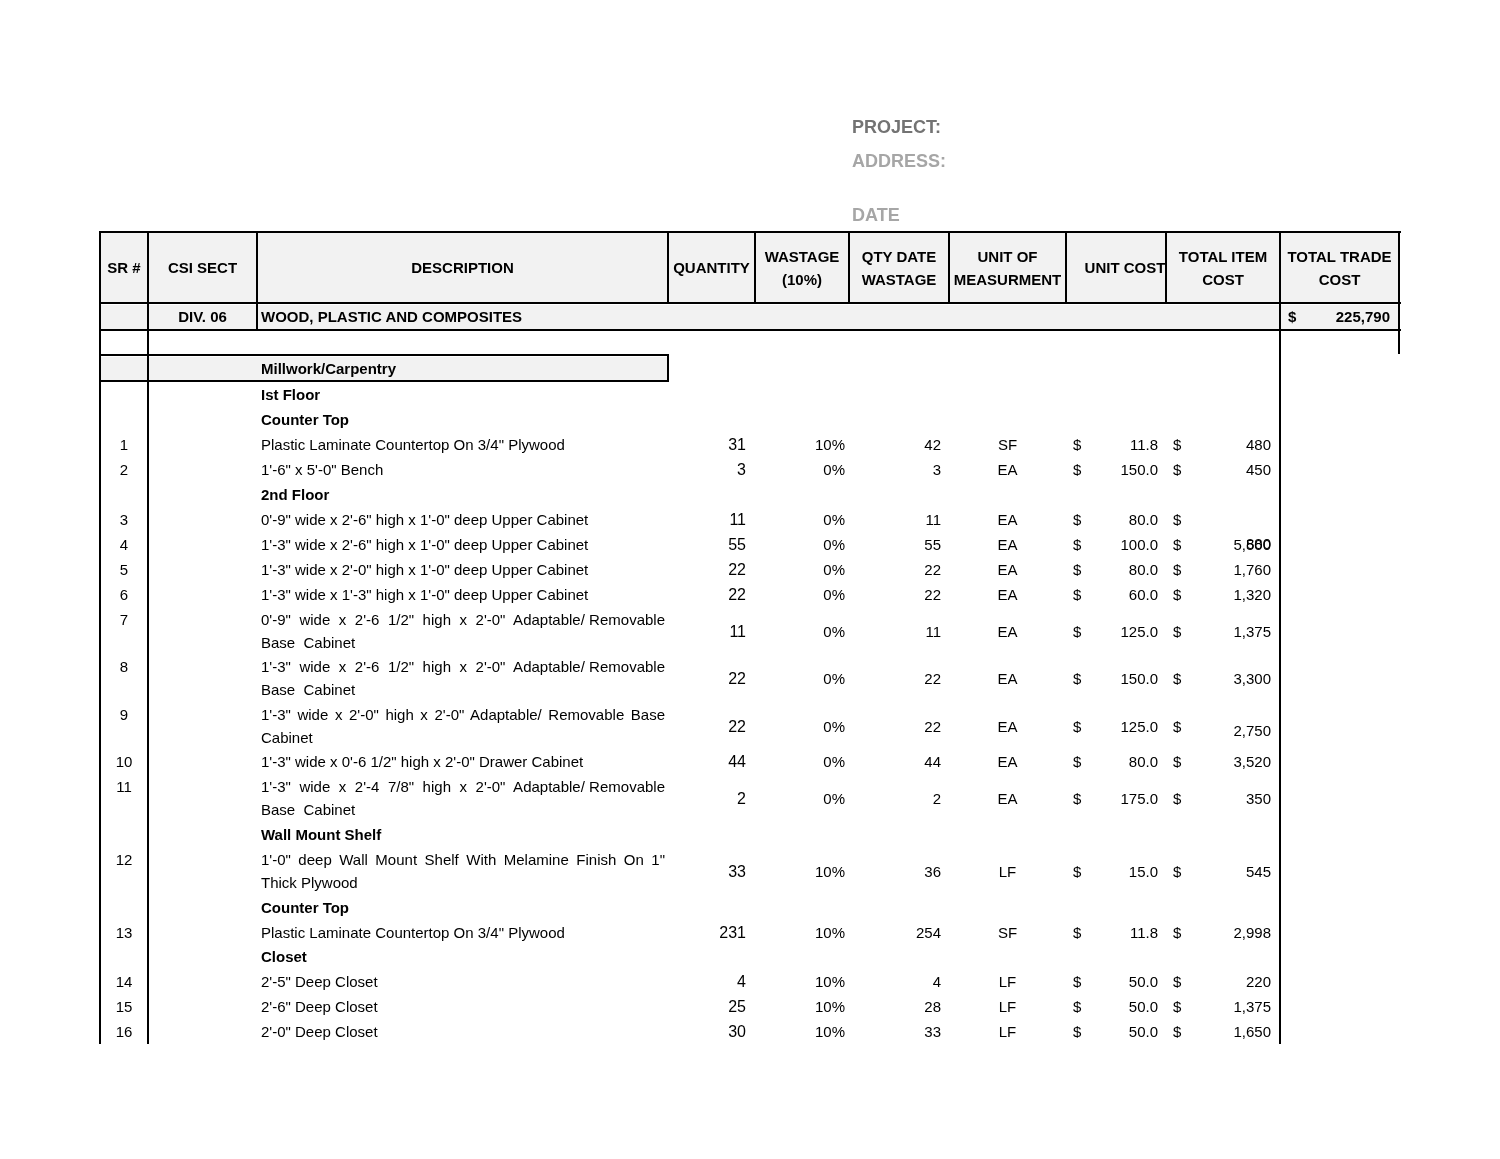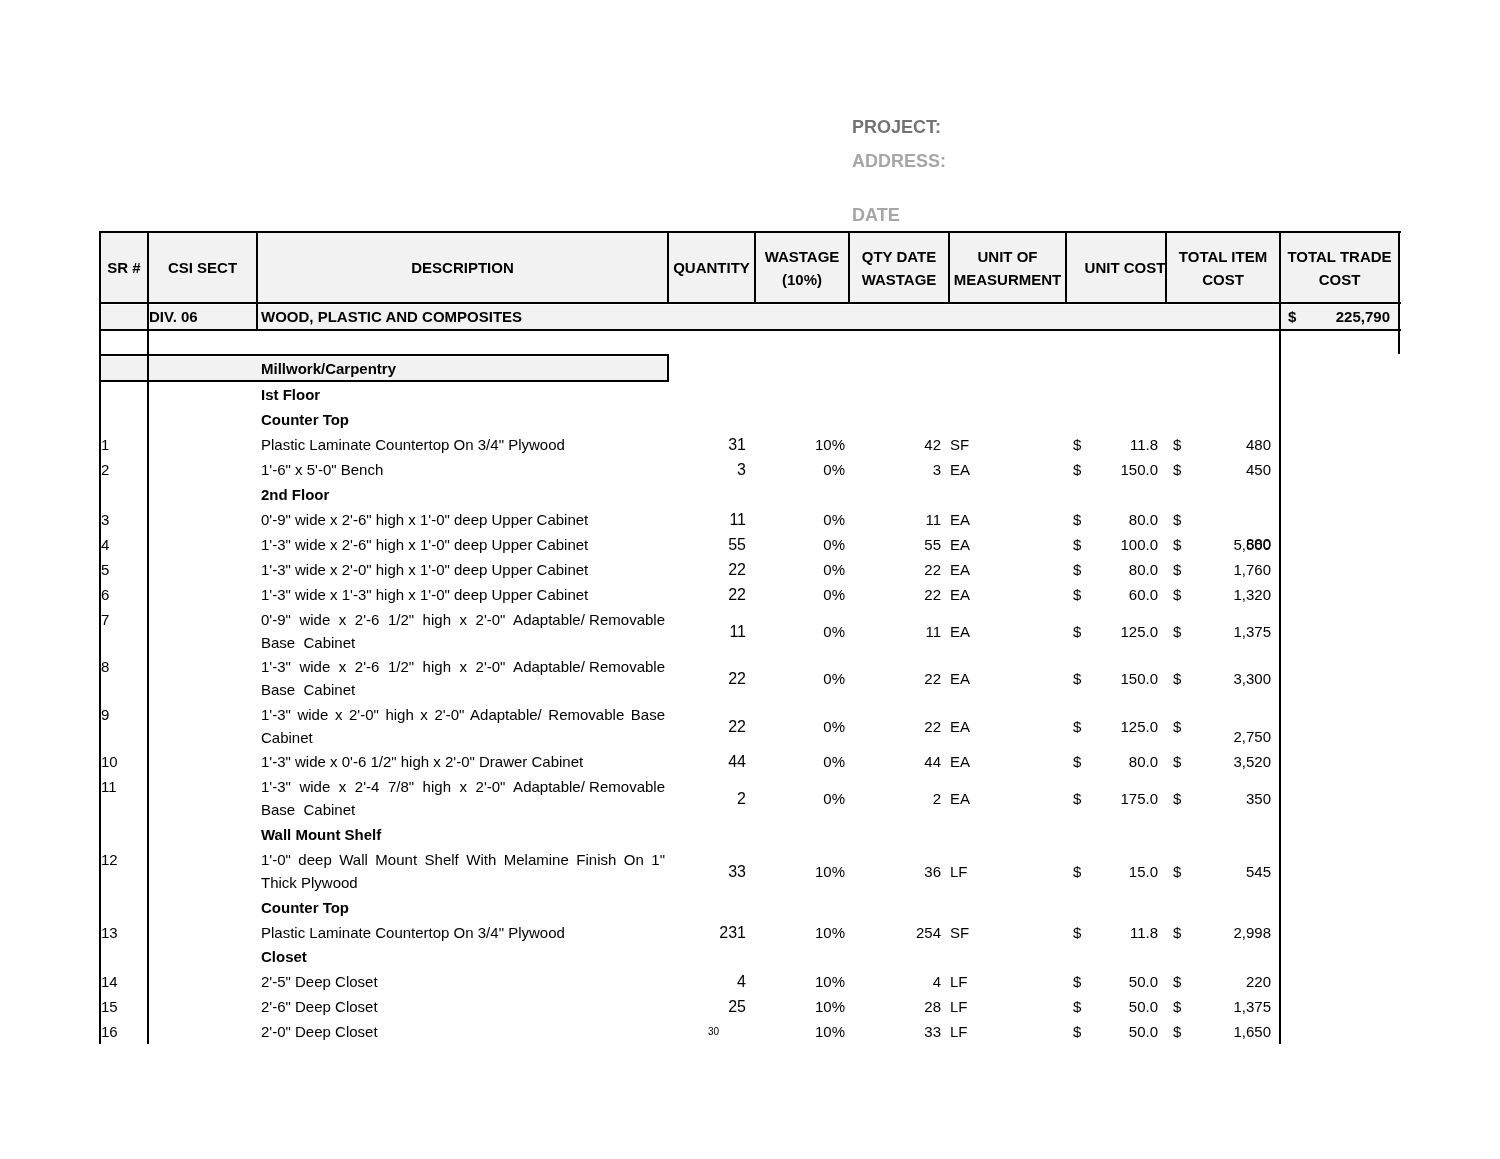--- a/index.html
+++ b/index.html
@@ -13,21 +13,21 @@
   .vline { position:absolute; background:#000; width:2px; }
   .hline { position:absolute; background:#000; height:2px; }
   .grey { position:absolute; background:#f2f2f2; }
 
   .th { position:absolute; font-weight:bold; font-size:15px; text-align:center;
         display:flex; align-items:center; justify-content:center; line-height:23px; top:233px; height:69px; }
 
   .cell { position:absolute; white-space:nowrap; font-size:15px; line-height:25px; }
   .bold { font-weight:bold; }
   .num { text-align:right; }
-  .ctr { text-align:left; }
+  .ctr { text-align:center; }
   .desc { position:absolute; left:261px; width:404px; font-size:15px; line-height:23px; text-align:justify; }
   .desc.single { white-space:nowrap; text-align:left; }
   .desc.multi { text-align-last:left; word-spacing:0; }
   .row { position:absolute; left:0; width:1500px; }
 </style>
 </head>
 <body>
 
 <div class="hdr-label project" style="color:#737373;">PROJECT:</div>
 <div class="hdr-label address" style="color:#a6a6a6;">ADDRESS:</div>
@@ -211,21 +211,21 @@
     <div class="row" style="top: 702px;">
     <div class="cell ctr" style="left: 101px; width: 46px; top: 0px;">9</div>
     <div class="desc multi" style="top: 1px; white-space: pre-wrap;">1'-3" wide x 2'-0" high x 2'-0" Adaptable/ Removable Base  Cabinet</div>
     <div class="cell num" style="left: 669px; width: 77px; font-size: 16px; top: 12px;">22</div>
     <div class="cell num" style="left: 756px; width: 89px; top: 12px;">0%</div>
     <div class="cell num" style="left: 850px; width: 91px; top: 12px;">22</div>
     <div class="cell ctr" style="left: 950px; width: 115px; top: 12px;">EA</div>
     <div class="cell" style="left: 1073px; top: 12px;">$</div>
     <div class="cell num" style="left: 1090px; width: 68px; top: 12px;">125.0</div>
     <div class="cell" style="left: 1173px; top: 12px;">$</div>
-    <div class="cell num" style="left: 1190px; width: 81px; top: 22px;">2,750</div>
+    <div class="cell num" style="left: 1190px; width: 81px; top: 16px;">2,750</div>
   </div>
     <div class="row" style="top: 749px;">
     <div class="cell ctr" style="left: 101px; width: 46px; top: 0px;">10</div>
     <div class="desc single" style="top: 1px;">1'-3" wide x 0'-6 1/2" high x 2'-0" Drawer  Cabinet</div>
     <div class="cell num" style="left: 669px; width: 77px; font-size: 16px; top: 0px;">44</div>
     <div class="cell num" style="left: 756px; width: 89px; top: 0px;">0%</div>
     <div class="cell num" style="left: 850px; width: 91px; top: 0px;">44</div>
     <div class="cell ctr" style="left: 950px; width: 115px; top: 0px;">EA</div>
     <div class="cell" style="left: 1073px; top: 0px;">$</div>
     <div class="cell num" style="left: 1090px; width: 68px; top: 0px;">80.0</div>
@@ -288,21 +288,21 @@
     <div class="cell num" style="left: 850px; width: 91px; top: 0px;">28</div>
     <div class="cell ctr" style="left: 950px; width: 115px; top: 0px;">LF</div>
     <div class="cell" style="left: 1073px; top: 0px;">$</div>
     <div class="cell num" style="left: 1090px; width: 68px; top: 0px;">50.0</div>
     <div class="cell" style="left: 1173px; top: 0px;">$</div>
     <div class="cell num" style="left: 1190px; width: 81px; top: 0px;">1,375</div>
   </div>
     <div class="row" style="top: 1019px;">
     <div class="cell ctr" style="left: 101px; width: 46px; top: 0px;">16</div>
     <div class="desc single" style="top: 1px;">2'-0" Deep Closet</div>
-    <div class="cell num" style="left: 642px; width: 77px; font-size: 10px; top: 0px;">30</div>
+    <div class="cell num" style="left: 669px; width: 77px; font-size: 16px; top: 0px;">30</div>
     <div class="cell num" style="left: 756px; width: 89px; top: 0px;">10%</div>
     <div class="cell num" style="left: 850px; width: 91px; top: 0px;">33</div>
     <div class="cell ctr" style="left: 950px; width: 115px; top: 0px;">LF</div>
     <div class="cell" style="left: 1073px; top: 0px;">$</div>
     <div class="cell num" style="left: 1090px; width: 68px; top: 0px;">50.0</div>
     <div class="cell" style="left: 1173px; top: 0px;">$</div>
     <div class="cell num" style="left: 1190px; width: 81px; top: 0px;">1,650</div>
   </div>
   </div>
 

